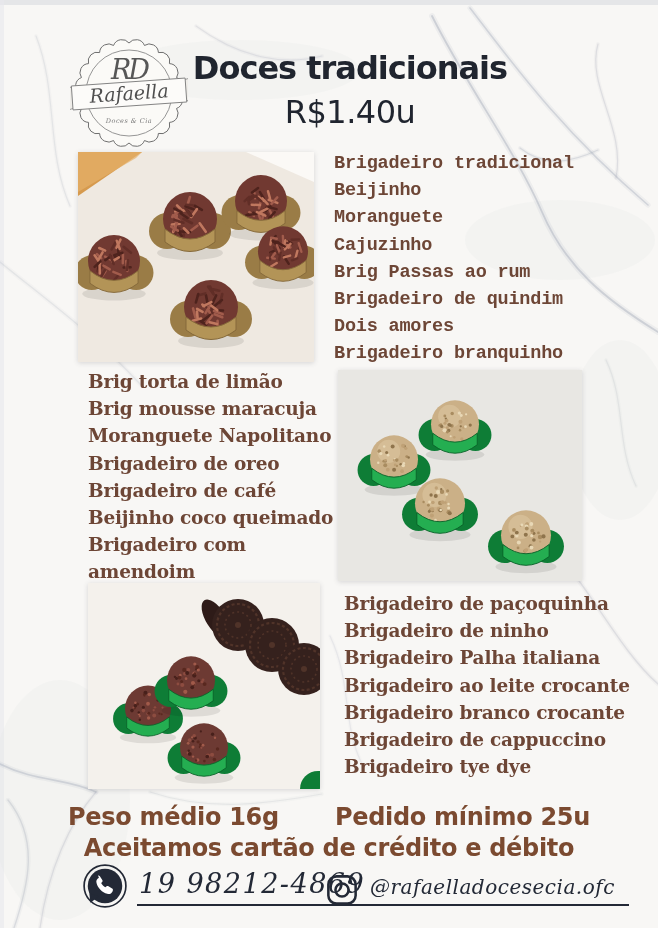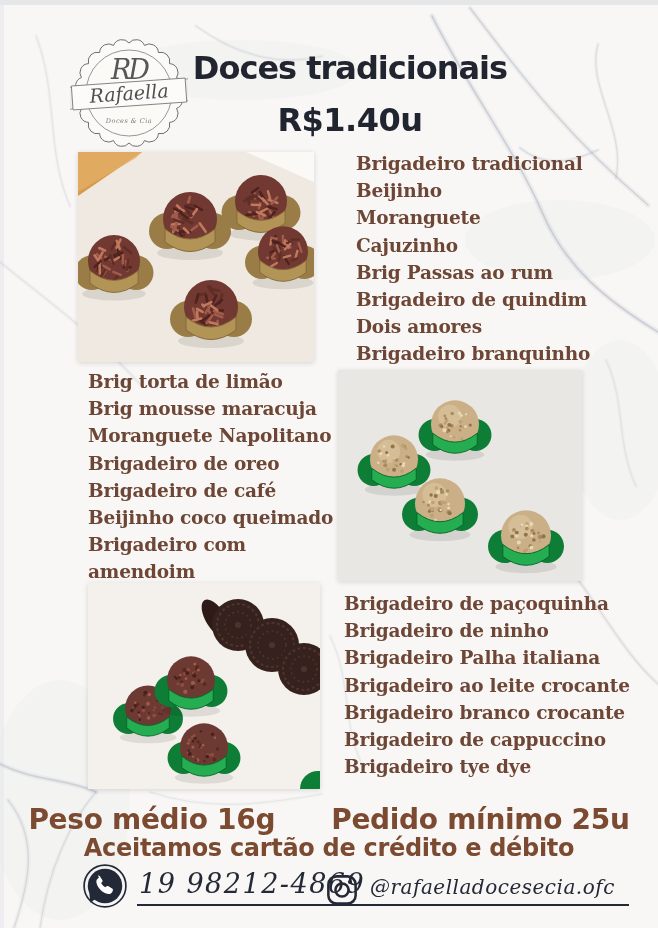--- a/index.html
+++ b/index.html
@@ -11,43 +11,43 @@
   .layer{position:absolute;inset:0;}
   .content{position:absolute;inset:0;z-index:2;}
   .marble{z-index:1;}
 
   
   .logo{position:absolute;left:70px;top:34px;width:118px;height:118px;}
 
   
   .titles{position:absolute;left:128px;top:46px;width:444px;text-align:center;color:var(--c-title,#20252f);}
   .titles .t1{font-size:32px;font-weight:700;letter-spacing:-1px;line-height:44px;margin:0;}
-  .titles .t2{font-size:32px;font-weight:700;letter-spacing:-.5px;line-height:44px;margin:8px;}
+  .titles .t2{font-size:32px;font-weight:400;letter-spacing:-.5px;line-height:44px;margin:0;}
 
   
   .photo{position:absolute;display:block;box-shadow:0 1px 5px rgba(60,60,70,.18);}
   .photo1{left:78px;top:152px;}
   .photo2{left:338px;top:370px;}
   .photo3{left:88px;top:583px;}
 
   
   .menu{
     position:absolute;list-style:none;margin:0;padding:0;
     font-family:"DejaVu Serif","Liberation Serif",serif;
     font-weight:700;font-size:18.5px;letter-spacing:-.2px;
     line-height:27.2px;color:var(--c-menu,#6d4636);
   }
-  .menu1{left:356px;top:150px;width:300px;}
+  .menu1{left:334px;top:150px;width:300px;font-family:Liberation Mono, monospace;}
   .menu2{left:88px;top:368px;width:250px;}
   .menu3{left:344px;top:590px;width:310px;}
 
   
   .foot-line{position:absolute;left:0;width:658px;display:flex;justify-content:center;
     color:var(--c-footer,#7b4a30);font-weight:700;}
-  .foot1{top:803px;gap:56px;font-size:28px;letter-spacing:-.3px;}
+  .foot1{top:803px;gap:56px;font-size:24px;letter-spacing:-.3px;}
   .foot2{top:834px;font-size:24px;letter-spacing:-.3px;}
 
   
   .contact{position:absolute;display:flex;align-items:center;color:var(--c-contact,#232936);}
   .wa{left:82px;top:864px;gap:9px;}
   .ig{left:322px;top:870px;gap:7px;}
   .script{
     font-family:"DejaVu Serif","Liberation Serif",serif;font-style:italic;
     border-bottom:2px solid var(--c-contact,#232936);
   }

